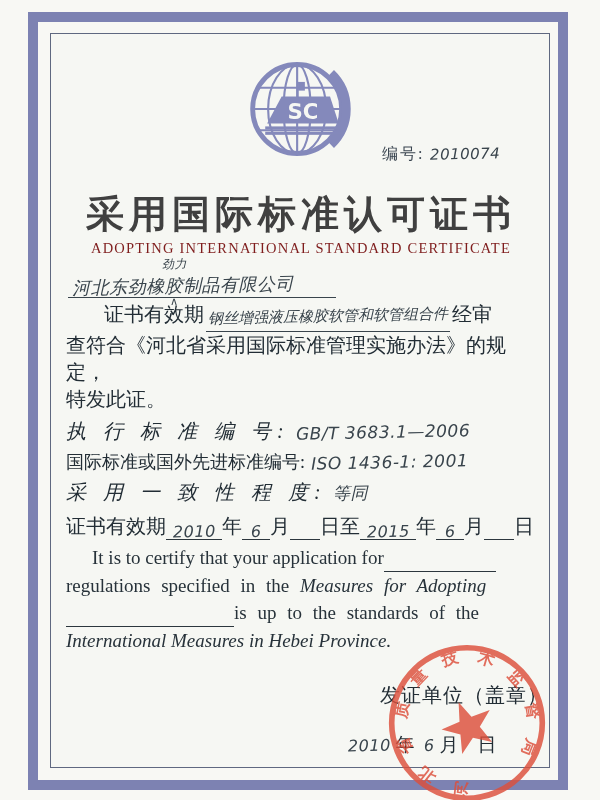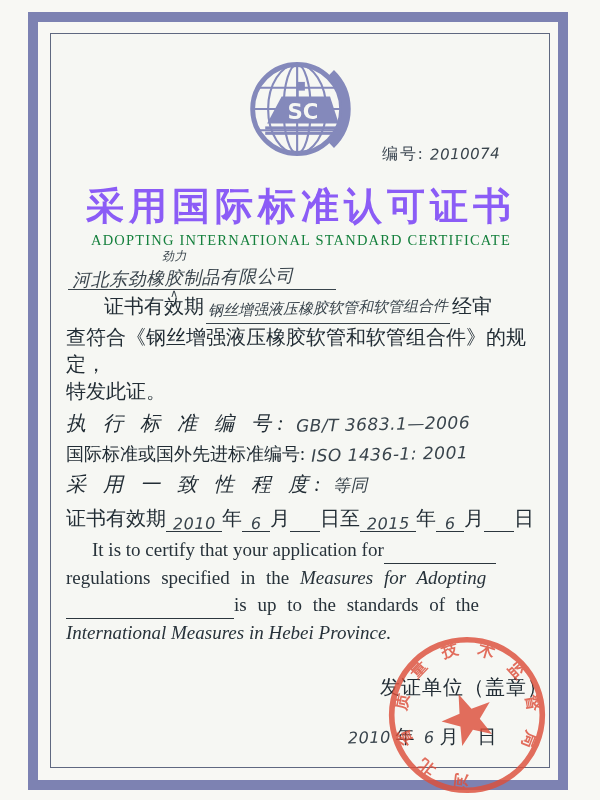--- a/index.html
+++ b/index.html
@@ -25,24 +25,24 @@
   .logo{display:block;margin:12px auto 0;}
   .number-line{position:absolute;left:316px;top:92px;font-size:16px;letter-spacing:2px;color:#3a4550;}
   .hand{
     font-family:"DejaVu Sans", sans-serif;font-style:italic;color:#39444c;
     display:inline-block;transform:rotate(-1.2deg);letter-spacing:0.5px;
   }
   .number-line .hand{font-size:15px;}
 
   .title{
     text-align:center;font-size:38px;font-weight:bold;letter-spacing:5px;
-    color:#8b5cf6;line-height:44px;margin-top:2px;white-space:nowrap;
+    color:#404040;line-height:44px;margin-top:10px;white-space:nowrap;
   }
   .subtitle{
-    text-align:center;font-size:14.5px;letter-spacing:1.2px;color:#15803d;
+    text-align:center;font-size:14.5px;letter-spacing:1.2px;color:#7f1d1d;
     margin-top:4px;white-space:nowrap;
   }
 
   
   .company-line{position:relative;margin-top:14px;height:30px;}
   .company-underline{
     position:absolute;left:2px;top:0;width:268px;height:26px;
     border-bottom:1.5px solid #39444c;
   }
   .company-name{position:absolute;left:6px;top:3px;font-size:18px;white-space:nowrap;}
@@ -128,21 +128,21 @@
 
   <div class="company-line">
     <span class="company-underline"></span>
     <span class="company-name hand">河北东劲橡胶制品有限公司</span>
     <span class="company-insert hand">劲力</span>
     <span class="company-caret">∧</span>
   </div>
 
   <div class="para">
     <div><span class="indent"></span><span>证书有效期</span><span class="product-blank"><span class="hand">钢丝增强液压橡胶软管和软管组合件</span></span><span>经审</span></div>
-    <div>查符合《钢丝增强液压橡胶软管和软管组合件》的规定，</div>
+    <div>查符合《河北省采用国际标准管理实施办法》的规定，</div>
     <div>特发此证。</div>
   </div>
 
   <div class="field">
     <span class="label-sp">执 行 标 准 编 号:</span><span class="hand">GB/T 3683.1—2006</span>
   </div>
   <div class="field">
     <span class="label-sm">国际标准或国外先进标准编号:</span><span class="hand">ISO 1436-1: 2001</span>
   </div>
   <div class="field">

